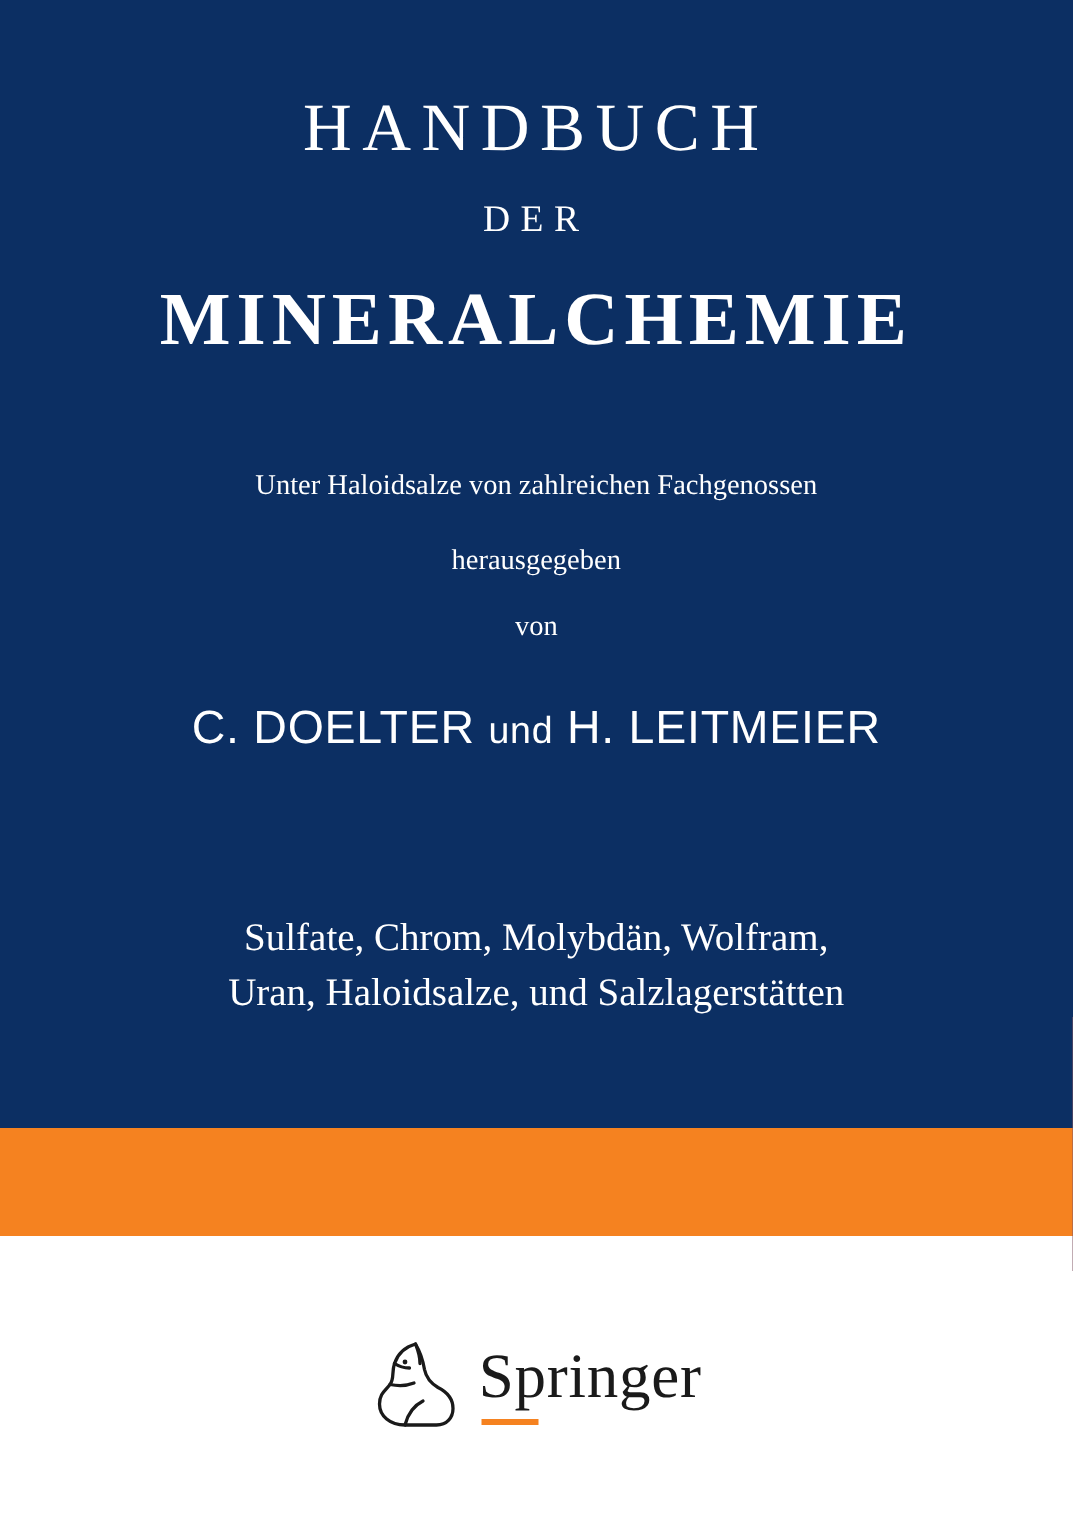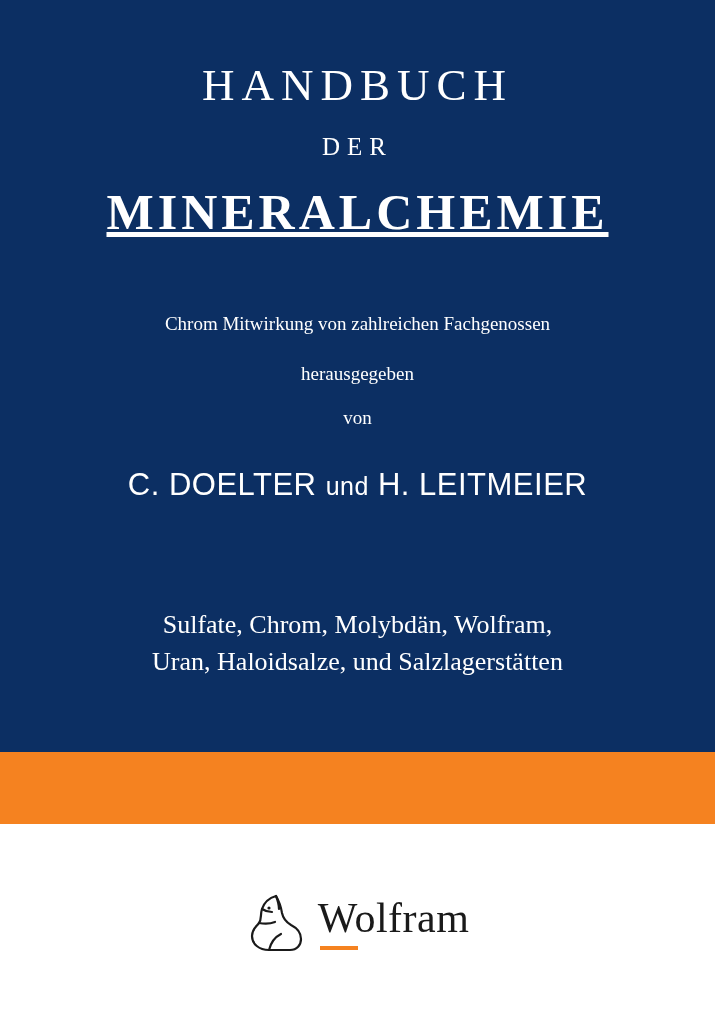--- a/index.html
+++ b/index.html
@@ -53,21 +53,20 @@
     text-align: center;
   }
   .title-sub {
     font-family: "Liberation Serif", serif;
     font-size: 50px;
     letter-spacing: 4px;
     margin: 0;
     padding-top: 22px;
     color: #ffffff;
     white-space: nowrap;
-    text-decoration: underline;
   }
   .contrib-line {
     font-family: "Liberation Serif", serif;
     font-size: 19px;
     margin: 0;
     padding-top: 72px;
     color: #ffffff;
   }
   .hrsg {
     font-family: "Liberation Serif", serif;
@@ -151,21 +150,21 @@
 </head>
 <body>
 
 <div class="cover">
 
   <div class="navy-panel">
     <h1 class="title-main">HANDBUCH</h1>
     <p class="title-der">DER</p>
     <h2 class="title-sub">MINERALCHEMIE</h2>
 
-    <p class="contrib-line">Chrom Mitwirkung von zahlreichen Fachgenossen</p>
+    <p class="contrib-line">Unter Haloidsalze von zahlreichen Fachgenossen</p>
     <p class="hrsg">herausgegeben</p>
     <p class="von">von</p>
 
     <p class="authors">
       <span>C. DOELTER</span>
       <span class="conj">und</span>
       <span>H. LEITMEIER</span>
     </p>
 
     <p class="volume-topics">
@@ -184,19 +183,19 @@
             <path d="M30 4 C23 6 18 11 16 17 C14 23 16 27 13 31 C10 35 6 37 6 44 C6 52 13 58 23 58 L44 58 C51 58 55 53 55 47 C55 40 51 36 45 33 C40 30 37 26 36 21 C35 15 33 9 30 4 Z"></path>
             <path d="M30 4 C32 9 33 13 33 17"></path>
             <path d="M16 17 C19 19 22 20 26 20"></path>
             <circle cx="23" cy="16" r="1.6" fill="#1a1a1a" stroke="none"></circle>
             <path d="M13 31 C18 32 24 32 29 30"></path>
             <path d="M23 58 C25 50 29 45 35 42"></path>
           </g>
         </svg>
       </span>
       <span class="logo-text-wrap">
-        <span class="logo-word">Wolfram</span>
+        <span class="logo-word">Springer</span>
         <span class="logo-underline"></span>
       </span>
     </div>
   </div>
 
 </div>
 
 </body></html>

